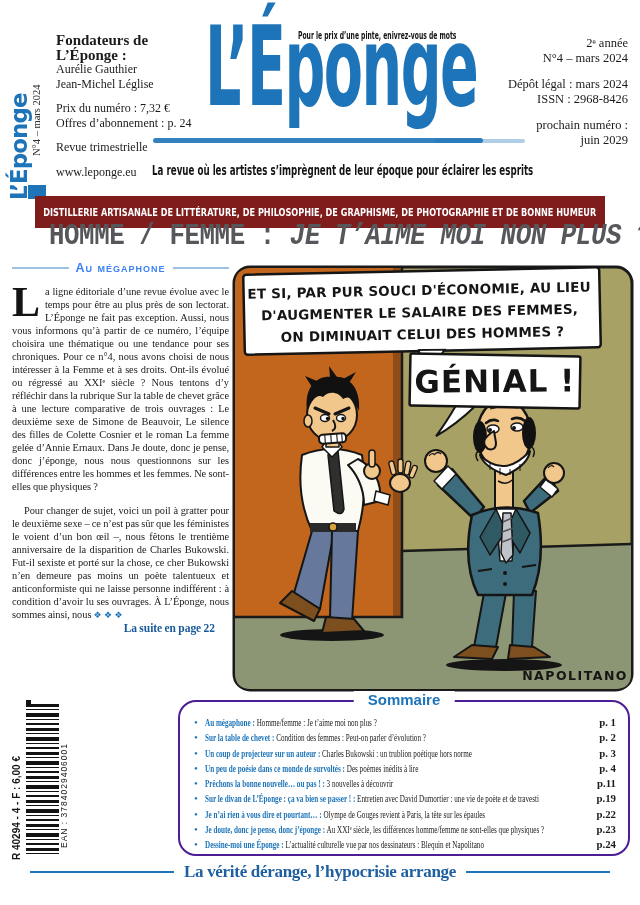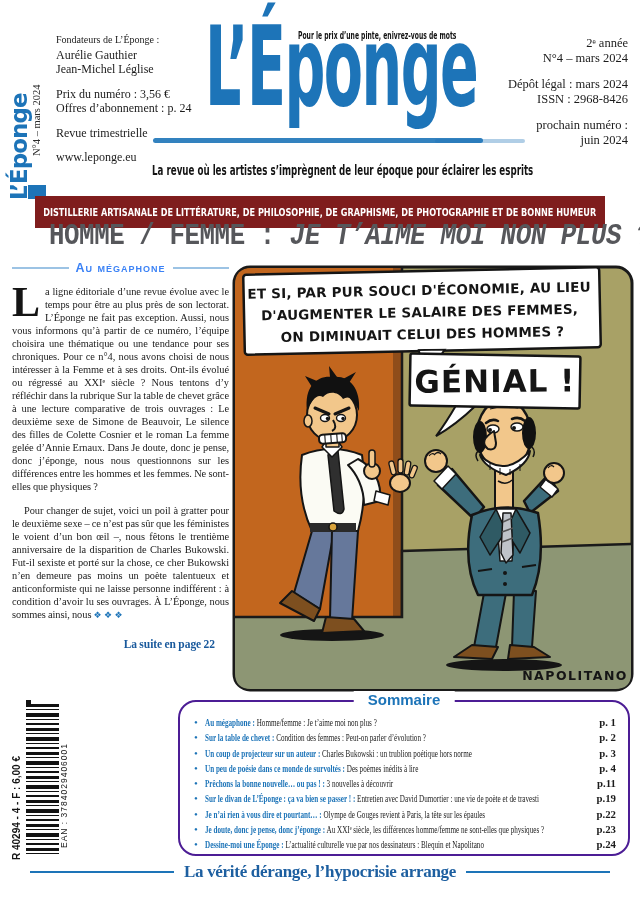--- a/index.html
+++ b/index.html
@@ -6,21 +6,21 @@
   .page{position:relative;width:640px;height:905px;background:#ffffff;overflow:hidden;
         font-family:"Liberation Serif",serif;color:#1b1b1b;}
   
   .vert{writing-mode:vertical-rl;transform:rotate(180deg);white-space:nowrap;}
   .v-title{position:absolute;left:6px;top:92px;height:108px;font-family:"DejaVu Sans",sans-serif;
            font-weight:bold;font-size:23px;color:#1d74b8;letter-spacing:-1px;}
   .v-issue{position:absolute;left:31px;top:46px;height:110px;font-size:10.5px;color:#2b2b2b;}
   .v-square{position:absolute;left:28px;top:185px;width:18px;height:14px;background:#1d74b8;}
   
   .hleft{position:absolute;left:56px;top:33px;width:152px;font-size:12px;line-height:14.5px;}
-  .hleft .bold{font-weight:normal;font-size:10px;}
+  .hleft .bold{font-weight:bold;font-size:15px;}
   .hleft .gap{height:10px;}
   .hright{position:absolute;right:12px;top:36px;width:200px;text-align:right;
           font-size:12.5px;line-height:15px;}
   .hright .gap{height:11px;}
   .logo-wrap{position:absolute;left:205px;top:26px;width:310px;height:150px;}
   .brush{position:absolute;left:-52px;top:112px;width:330px;height:5px;background:#1d74b8;
          border-radius:3px;opacity:.9;}
   .brush2{position:absolute;left:230px;top:113px;width:90px;height:4px;background:#1d74b8;
           border-radius:2px;opacity:.35;}
   .logo{position:absolute;left:0;top:-14px;font-family:"DejaVu Sans",sans-serif;font-weight:bold;
@@ -47,21 +47,21 @@
   .section-head .rule{flex:1;border-top:2px solid #9cc3e4;}
   .section-head .lbl{font-family:"Liberation Sans",sans-serif;font-weight:bold;font-size:12.5px;
           color:#3b82f6;letter-spacing:1px;font-variant:small-caps;white-space:nowrap;}
   
   .edito{position:absolute;left:12px;top:285px;width:217px;font-size:10.4px;line-height:13px;
          text-align:justify;letter-spacing:-.05px;word-spacing:-.4px;}
   .edito .p1::first-letter{float:left;font-size:42px;line-height:33px;padding:1px 5px 0 0;
          font-weight:bold;color:#141414;}
   .edito .p2{text-indent:12px;margin-top:11px;}
   .diamonds{color:#1d74b8;font-family:"DejaVu Sans",sans-serif;font-size:9px;}
-  .suite{margin-top:16px;padding-right:14px;text-align:right;font-weight:bold;font-size:11.5px;
+  .suite{margin-top:0;padding-right:14px;text-align:right;font-weight:bold;font-size:11.5px;
          color:#19599c;}
   
   .cartoon{position:absolute;left:232px;top:265px;width:402px;height:427px;}
   .bubble-txt{font-family:"DejaVu Sans",sans-serif;font-weight:bold;fill:#151515;}
   
   .toc{position:absolute;left:178px;top:700px;width:452px;height:156px;border:2px solid #4c1d95;
        border-radius:18px;background:#fff;box-sizing:border-box;}
   .toc-title{position:absolute;top:-11px;left:50%;transform:translateX(-50%);background:#fff;
        padding:0 14px;font-family:"Liberation Sans",sans-serif;font-weight:bold;font-size:15px;
        color:#1d74b8;}
@@ -94,21 +94,21 @@
 
   <div class="v-title vert">L’Éponge</div>
   <div class="v-issue vert">N°4 – mars 2024</div>
   <div class="v-square"></div>
 
   <div class="hleft">
     <div class="bold">Fondateurs de L’Éponge :</div>
     <div>Aurélie Gauthier</div>
     <div>Jean-Michel Léglise</div>
     <div class="gap"></div>
-    <div>Prix du numéro : 3,56 €</div>
+    <div>Prix du numéro : 7,32 €</div>
     <div>Offres d’abonnement : p. 24</div>
     <div class="gap"></div>
     <div>Revue trimestrielle</div>
     <div class="gap"></div>
     <div>www.leponge.eu</div>
   </div>
 
   <div class="logo-wrap">
     <div class="brush"></div>
     <div class="brush2"></div>
@@ -118,21 +118,21 @@
   <div class="tag-bottom">La revue où les artistes s’imprègnent de leur époque pour éclairer les esprits</div>
 
   <div class="hright">
     <div>2ᵉ année</div>
     <div>N°4 – mars 2024</div>
     <div class="gap"></div>
     <div>Dépôt légal : mars 2024</div>
     <div>ISSN : 2968-8426</div>
     <div class="gap"></div>
     <div>prochain numéro :</div>
-    <div>juin 2024</div>
+    <div>juin 2029</div>
   </div>
 
   <div class="banner">
     <span>DISTILLERIE ARTISANALE DE LITTÉRATURE, DE PHILOSOPHIE, DE GRAPHISME, DE PHOTOGRAPHIE ET DE BONNE HUMEUR</span>
   </div>
 
   <div class="headline">
     <span class="inner"><span>HOMME / FEMME :</span>
     <span class="it">JE T’AIME MOI NON PLUS ?</span></span>
   </div>

